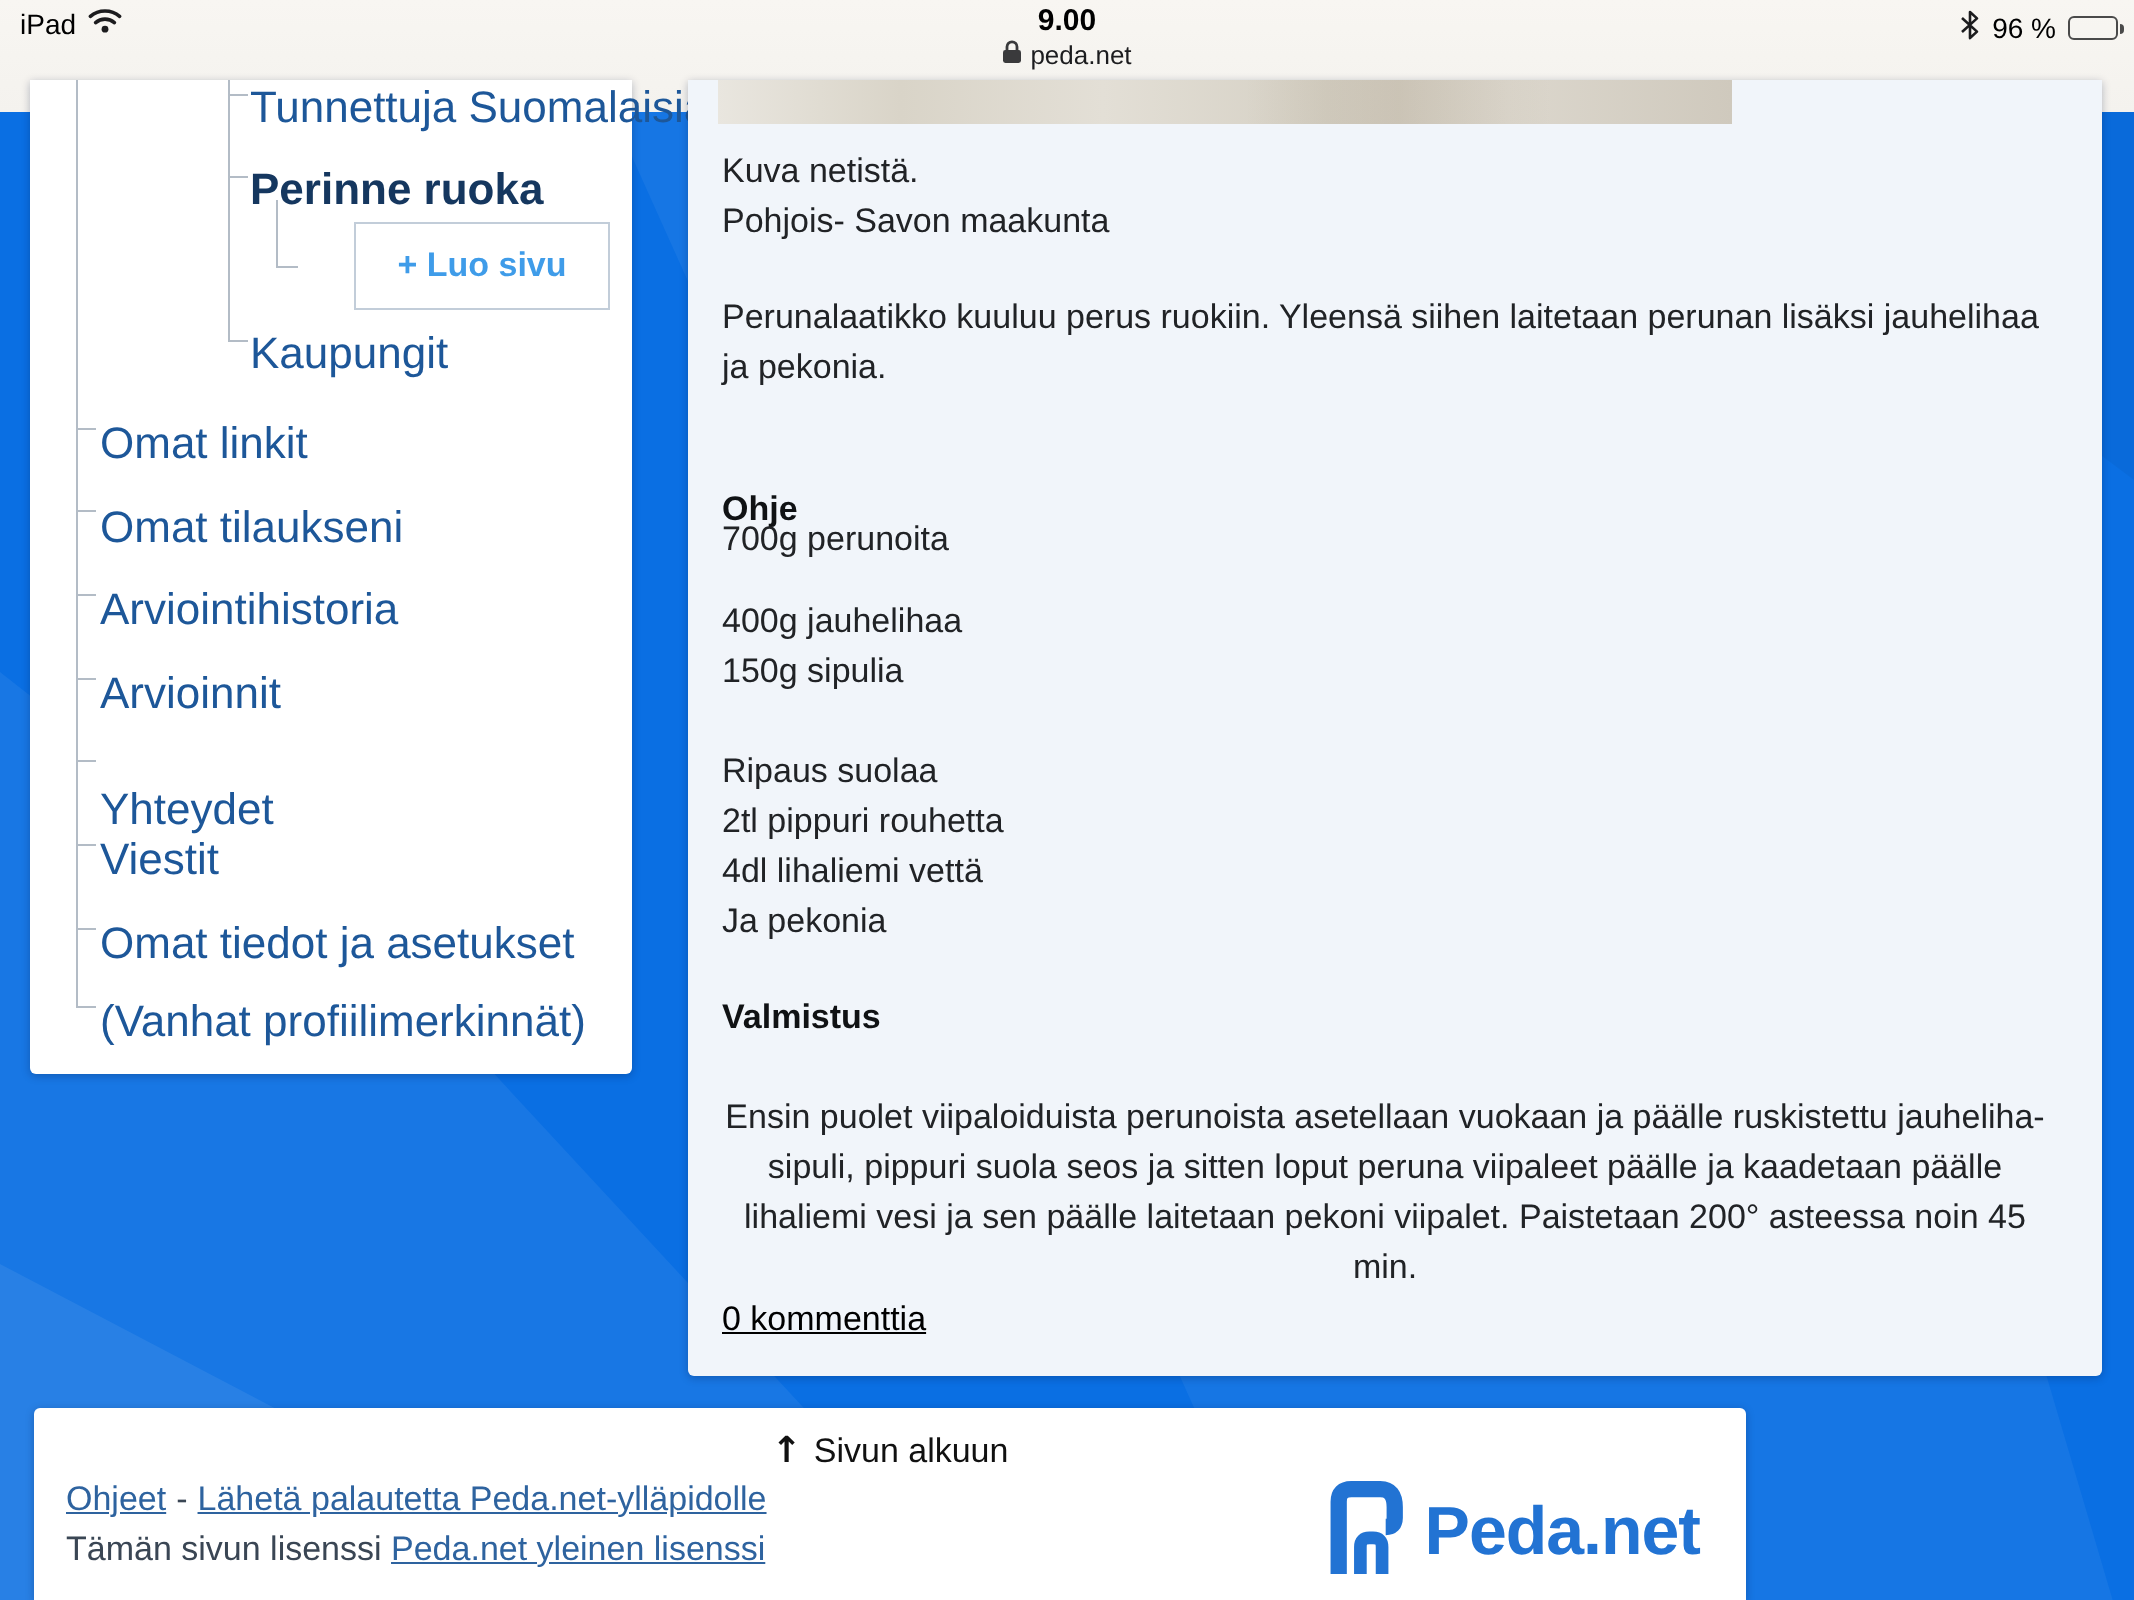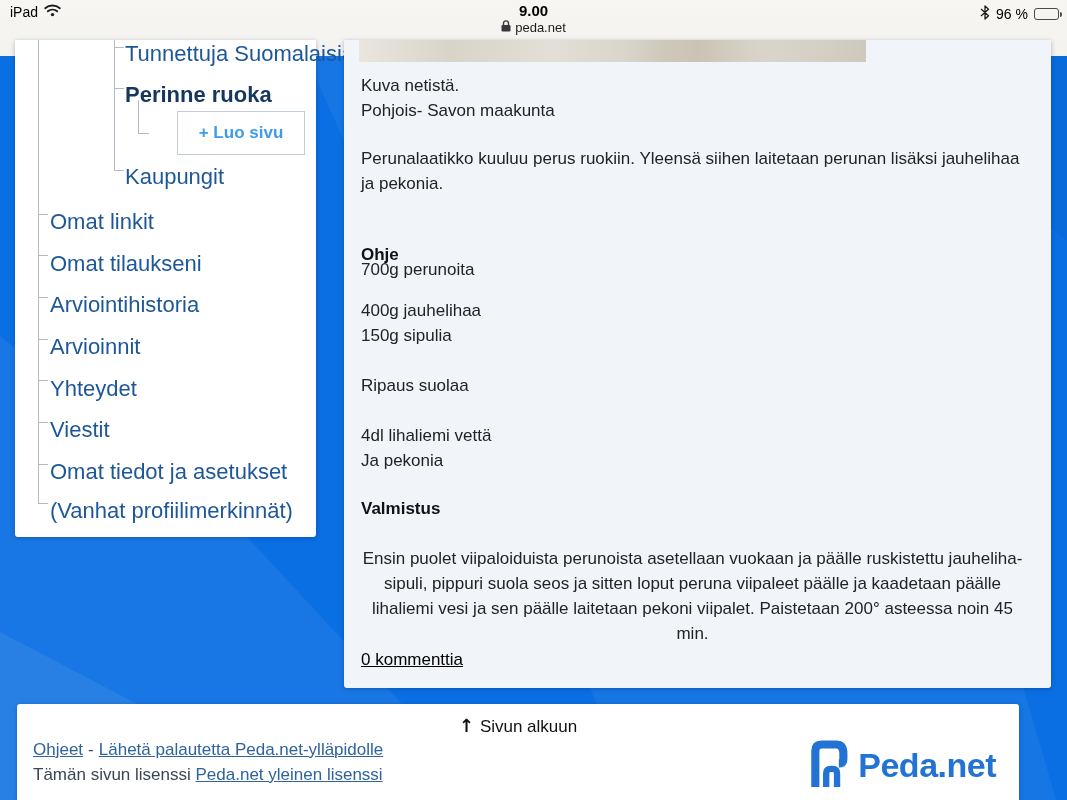--- a/index.html
+++ b/index.html
@@ -28,21 +28,21 @@
              display:flex; justify-content:center; align-items:center; gap:4px; }
   .sb-right{ position:absolute; right:8px; top:5px; display:flex; align-items:center; gap:6px; font-size:14px; }
   .battery { position:relative; width:25px; height:12px; border:1px solid #4a4a4a; border-radius:3px; padding:1px; }
   .battery .fill { height:100%; width:94%; background:#1c1c1e; border-radius:1px; }
   .battery:after { content:""; position:absolute; right:-4px; top:3px; width:2px; height:5px; background:#4a4a4a; border-radius:0 2px 2px 0; }
 
   
   .card { position:absolute; background:#fff; box-shadow:0 1px 4px rgba(0,20,60,0.28); }
   .sidebar { left:15px; top:40px; width:301px; height:497px; border-radius:0 0 3px 3px; }
   .main    { left:344px; top:40px; width:707px; height:648px; border-radius:0 0 3px 3px; background:#f1f5fa; }
-  .footer  { left:17px; top:704px; width:1002px; height:96px; border-radius:3px 3px 0 0; }
+  .footer  { left:17px; top:704px; width:856px; height:96px; border-radius:3px 3px 0 0; }
 
   
   .tline { position:absolute; background:#b3bcc6; }
   .t-item { position:absolute; font-size:22px; color:#1d5799; white-space:nowrap; cursor:pointer; }
   .t-item.bold { font-weight:700; color:#15375f; }
   .btn-create {
     position:absolute; left:134px; top:71px; width:128px; height:44px;
     background:#fff; border:1px solid #c2cdd9; display:flex; align-items:center; justify-content:center;
     font-size:17px; font-weight:700; color:#3f9ce9; cursor:pointer;margin-left:28px;
   }
@@ -130,41 +130,42 @@
 
     <div class="t-item" style="left:110px; top:1px;">Tunnettuja Suomalaisia</div>
     <div class="t-item bold" style="left:110px; top:42px;">Perinne ruoka</div>
     <div class="btn-create">+ Luo sivu</div>
     <div class="t-item" style="left:110px; top:124px;">Kaupungit</div>
 
     <div class="t-item" style="left:35px; top:169px;text-align:center;">Omat linkit</div>
     <div class="t-item" style="left:35px; top:211px;">Omat tilaukseni</div>
     <div class="t-item" style="left:35px; top:252px;text-align:right;">Arviointihistoria</div>
     <div class="t-item" style="left:35px; top:294px;">Arvioinnit</div>
-    <div class="t-item" style="left:35px; top:336px;text-align:center;">Yhteydet</div>
+    <div class="t-item" style="left:35px; top:352px;text-align:center;">Yhteydet</div>
     <div class="t-item" style="left:35px; top:377px;">Viestit</div>
     <div class="t-item" style="left:35px; top:419px;">Omat tiedot ja asetukset</div>
     <div class="t-item" style="left:35px; top:458px;">(Vanhat profiilimerkinnät)</div>
   </div>
 
   <div class="card main">
     <div class="food-img"></div>
 
     <div class="mtext" style="top:33px;">Kuva netistä.</div>
     <div class="mtext" style="top:58px;">Pohjois- Savon maakunta</div>
 
     <div class="mtext para" style="top:106px;">Perunalaatikko kuuluu perus ruokiin. Yleensä siihen laitetaan perunan lisäksi jauhelihaa ja pekonia.</div>
 
     <div class="mhead" style="top:184px;margin-top:21px;">Ohje</div>
 
     <div class="mtext" style="top:217px;">700g perunoita</div>
     <div class="mtext" style="top:258px;">400g jauhelihaa</div>
     <div class="mtext" style="top:283px;">150g sipulia</div>
 
     <div class="mtext" style="top:333px;">Ripaus suolaa</div>
+    <div class="mtext" style="top:358px;">2tl pippuri rouhetta</div>
     <div class="mtext" style="top:383px;">4dl lihaliemi vettä</div>
     <div class="mtext" style="top:408px;">Ja pekonia</div>
 
     <div class="mhead" style="top:459px;">Valmistus</div>
 
     <div class="mtext para" style="top:506px;text-align:center;">Ensin puolet viipaloiduista perunoista asetellaan vuokaan ja päälle ruskistettu jauheliha-sipuli, pippuri suola seos ja sitten loput peruna viipaleet päälle ja kaadetaan päälle lihaliemi vesi ja sen päälle laitetaan pekoni viipalet. Paistetaan 200° asteessa noin 45 min.</div>
 
     <div class="mtext comments-link" style="top:607px;">0 kommenttia</div>
   </div>
 

